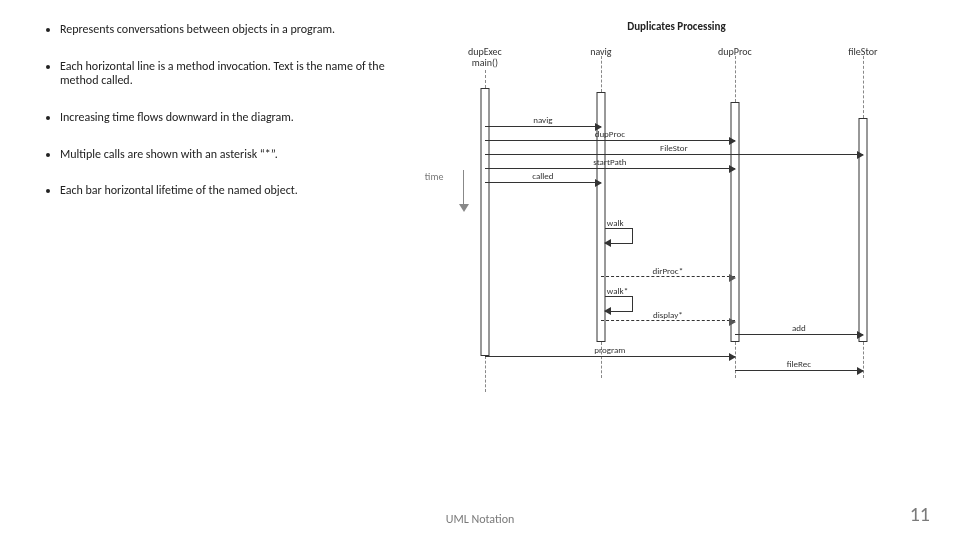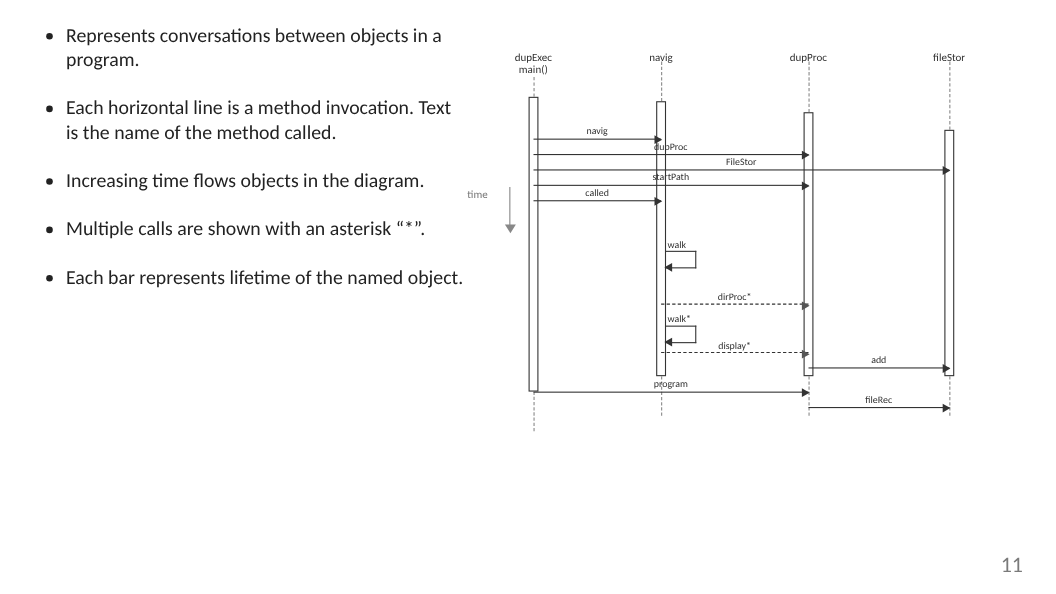--- a/index.html
+++ b/index.html
@@ -4,21 +4,21 @@
 <style>
   * { box-sizing: border-box; margin: 0; padding: 0; }
   html, body { width: 960px; height: 540px; font-family: Calibri, Arial, sans-serif; background: #fff; color: #222; }
   .slide { position: relative; width: 960px; height: 540px; padding: 22px 40px 0 40px; }
   .header { display: flex; justify-content: space-between; align-items: flex-start; margin-bottom: 26px; }
   .title { font-size: 32px; font-weight: 700; color: #1a1a1a; }
   .toc-link { border: 1.5px solid #203864; padding: 6px 14px; color: #0563c1; font-size: 16px; text-decoration: underline; cursor: pointer; margin-top: -4px; }
   .body { display: flex; gap: 8px; }
   .text-col { width: 395px; }
   .bullets { list-style: disc; padding-left: 20px; }
-  .bullets li { font-size: 18px; line-height: 1.22; margin-bottom: 22px; color: #222; }
+  .bullets li { font-size: 12px; line-height: 1.22; margin-bottom: 22px; color: #222; }
   .diagram-col { position: relative; width: 500px; height: 380px; }
   .diag-title { position: absolute; top: -2px; left: 0; width: 100%; text-align: center; font-weight: 700; font-size: 11px; color: #222; }
   .time-label { position: absolute; left: -8px; top: 148px; display: flex; align-items: flex-start; gap: 16px; }
   .time-label .txt { color: #777; font-size: 10px; }
   .time-arrow { width: 10px; height: 44px; position: relative; }
   .time-arrow::before { content: ""; position: absolute; left: 4px; top: 0; height: 36px; border-left: 1px solid #888; }
   .time-arrow::after { content: ""; position: absolute; left: 0; top: 34px; border-left: 5px solid transparent; border-right: 5px solid transparent; border-top: 8px solid #888; }
   .lifeline { position: absolute; top: 24px; text-align: center; }
   .lifeline .obj-label { font-size: 10px; line-height: 1.1; color: #333; white-space: pre; text-align: center; }
   .lifeline .dash { position: absolute; left: 50%; border-left: 1px dashed #888; }
@@ -38,27 +38,28 @@
 <body>
 
 <div class="slide">
 
 
   <div class="body">
     <div class="text-col">
       <ul class="bullets">
         <li>Represents conversations between objects in a program.</li>
         <li>Each horizontal line is a method invocation.  Text is the name of the method called.</li>
-        <li>Increasing time flows objects in the diagram.</li>
+        <li>Increasing time flows downward in the diagram.</li>
         <li>Multiple calls are shown with an asterisk “*”.</li>
-        <li>Each bar represents lifetime of the named object.</li>
+        <li>Each bar horizontal lifetime of the named object.</li>
       </ul>
     </div>
 
     <div class="diagram-col" id="diagram">
+      <div class="diag-title">Duplicates Processing</div>
       <div class="time-label">
         <span class="txt">time</span>
         <span class="time-arrow"></span>
       </div>
 
     <div class="lifeline" style="left: 22px; width: 60px;">
           <div class="obj-label">dupExec
 main()</div>
           <div class="dash" style="top: 24px; height: 18px;"></div>
           <div class="bar" style="top: 42px; height: 268px;"></div>
@@ -126,14 +127,15 @@
           <div class="cap">walk</div>
           <div class="arrL"></div>
         </div>
         <div class="self-call" style="left: 172px; top: 274px; height: 16px;">
           <div class="cap">walk*</div>
           <div class="arrL"></div>
         </div>
       </div>
   </div>
 
+  <div class="footer-center">UML Notation</div>
   <div class="footer-right">11</div>
 </div>
 
 </body></html>

